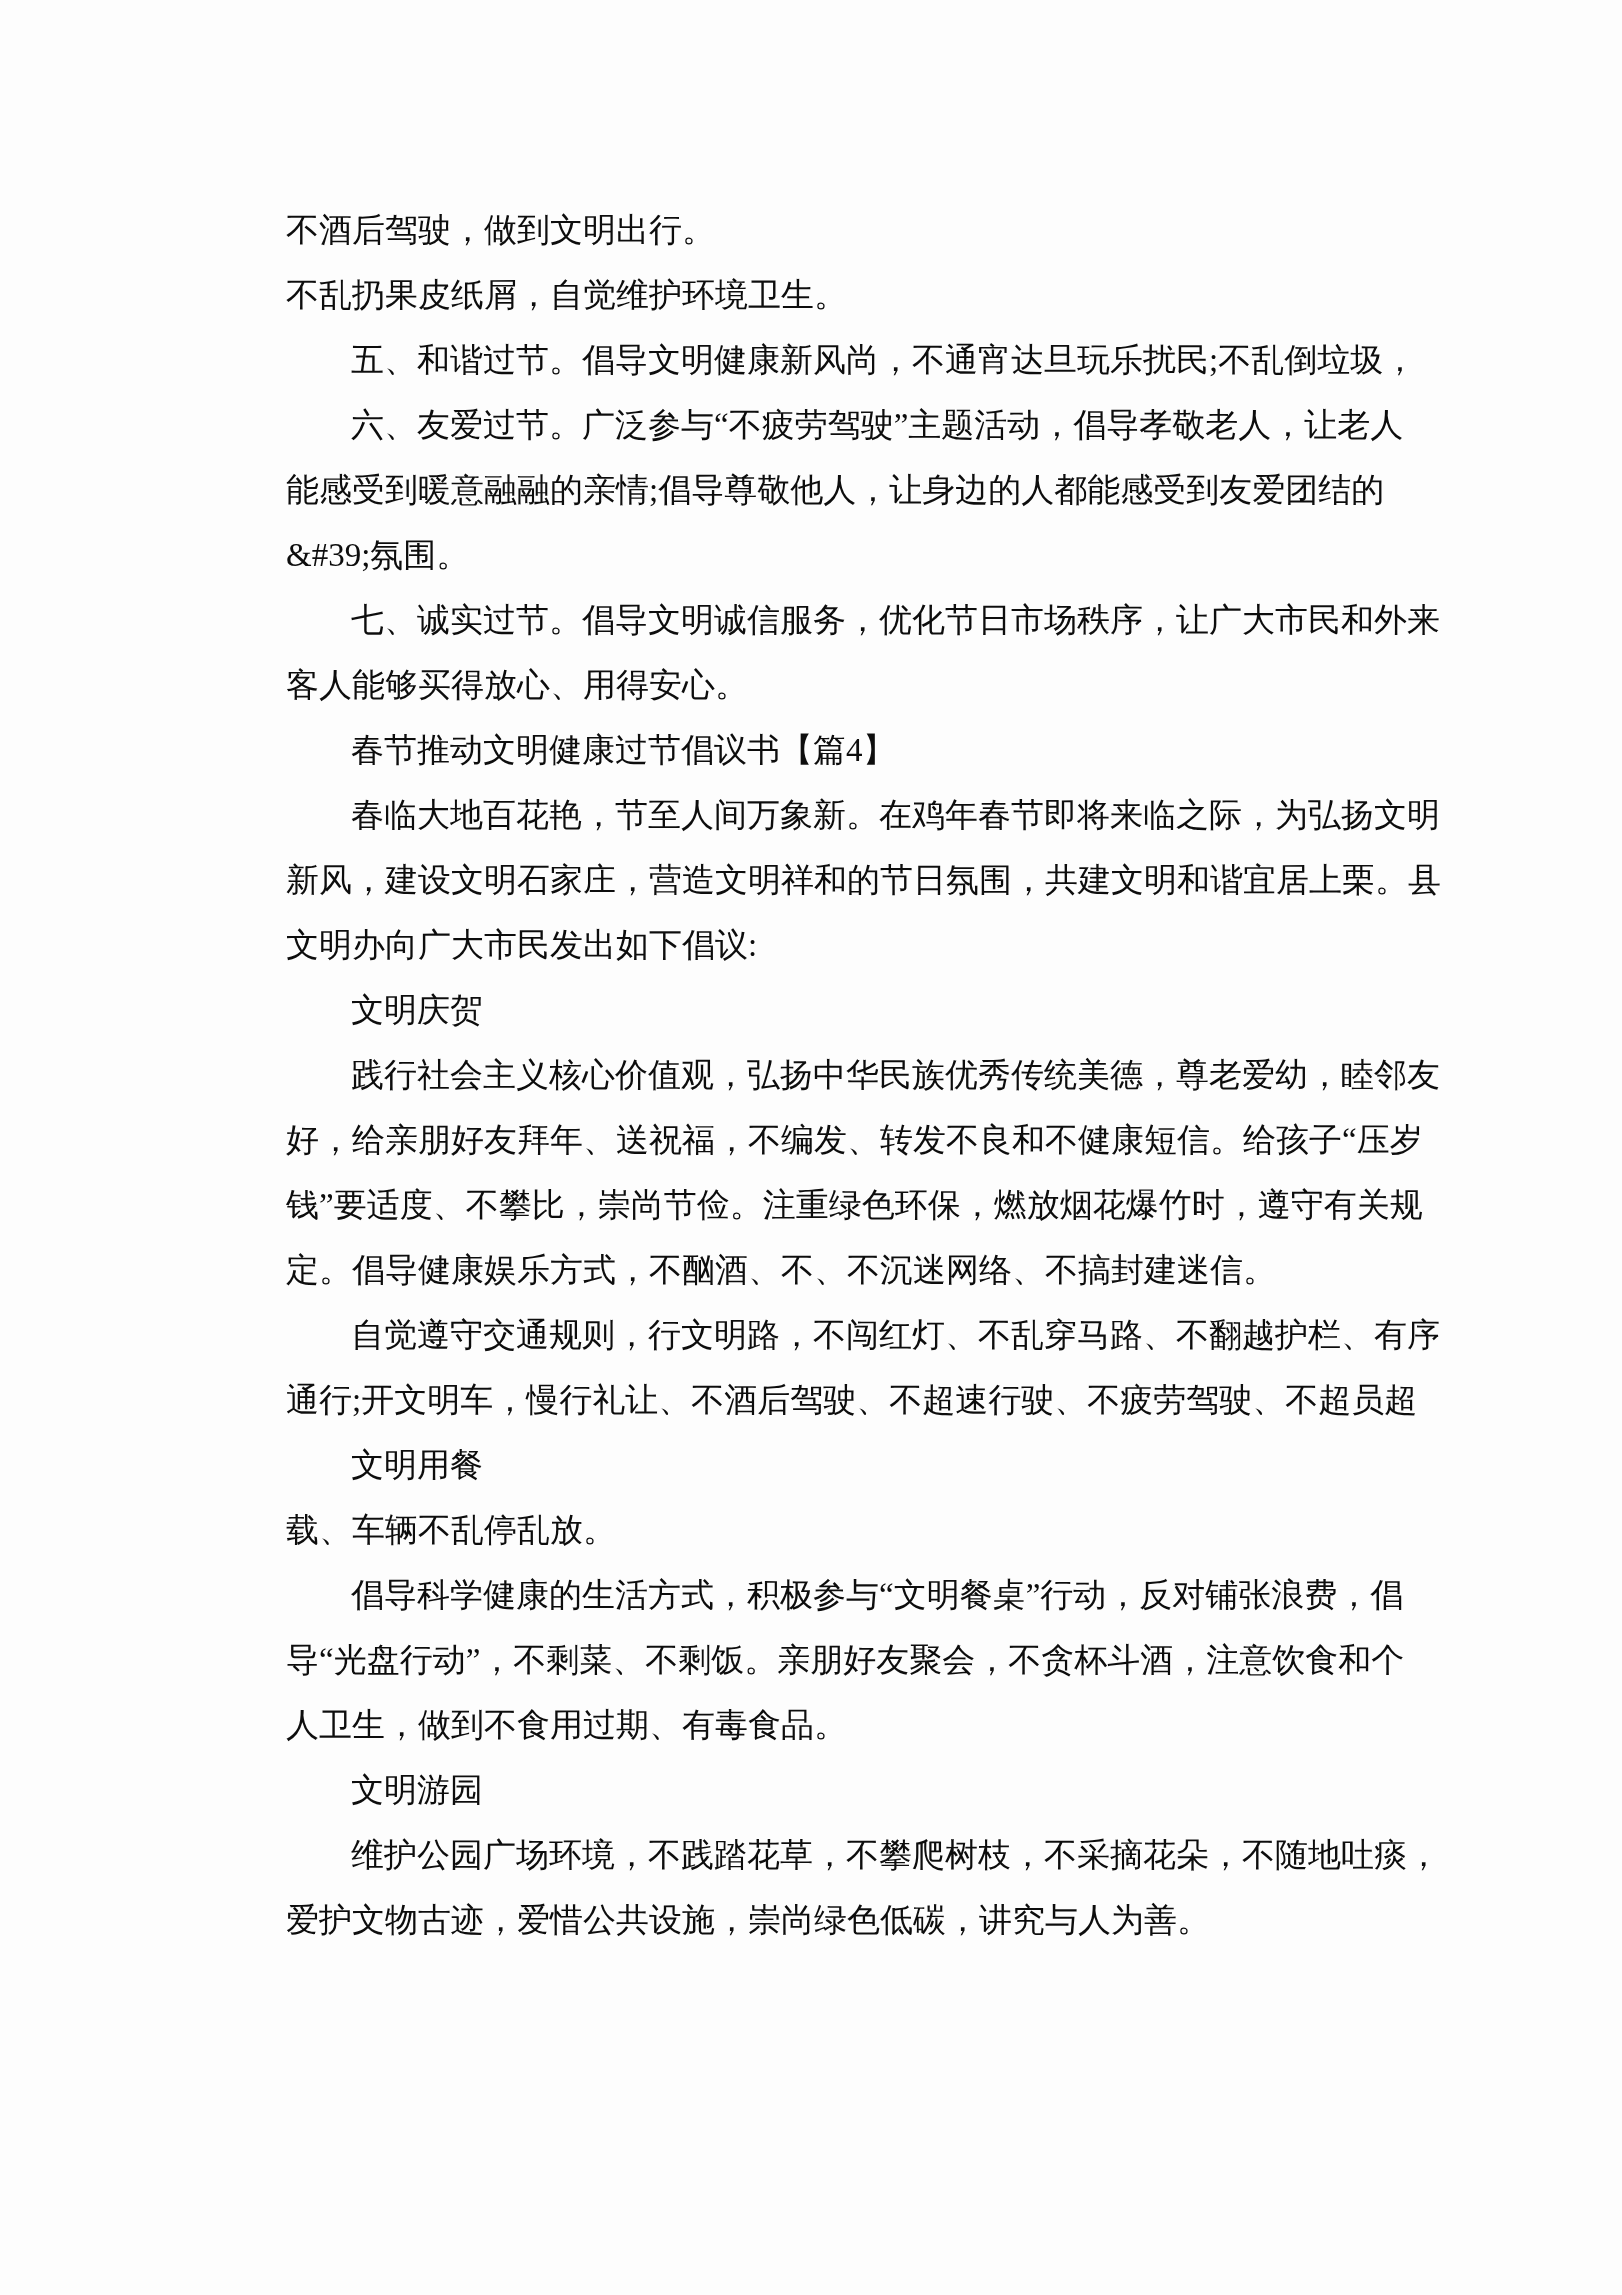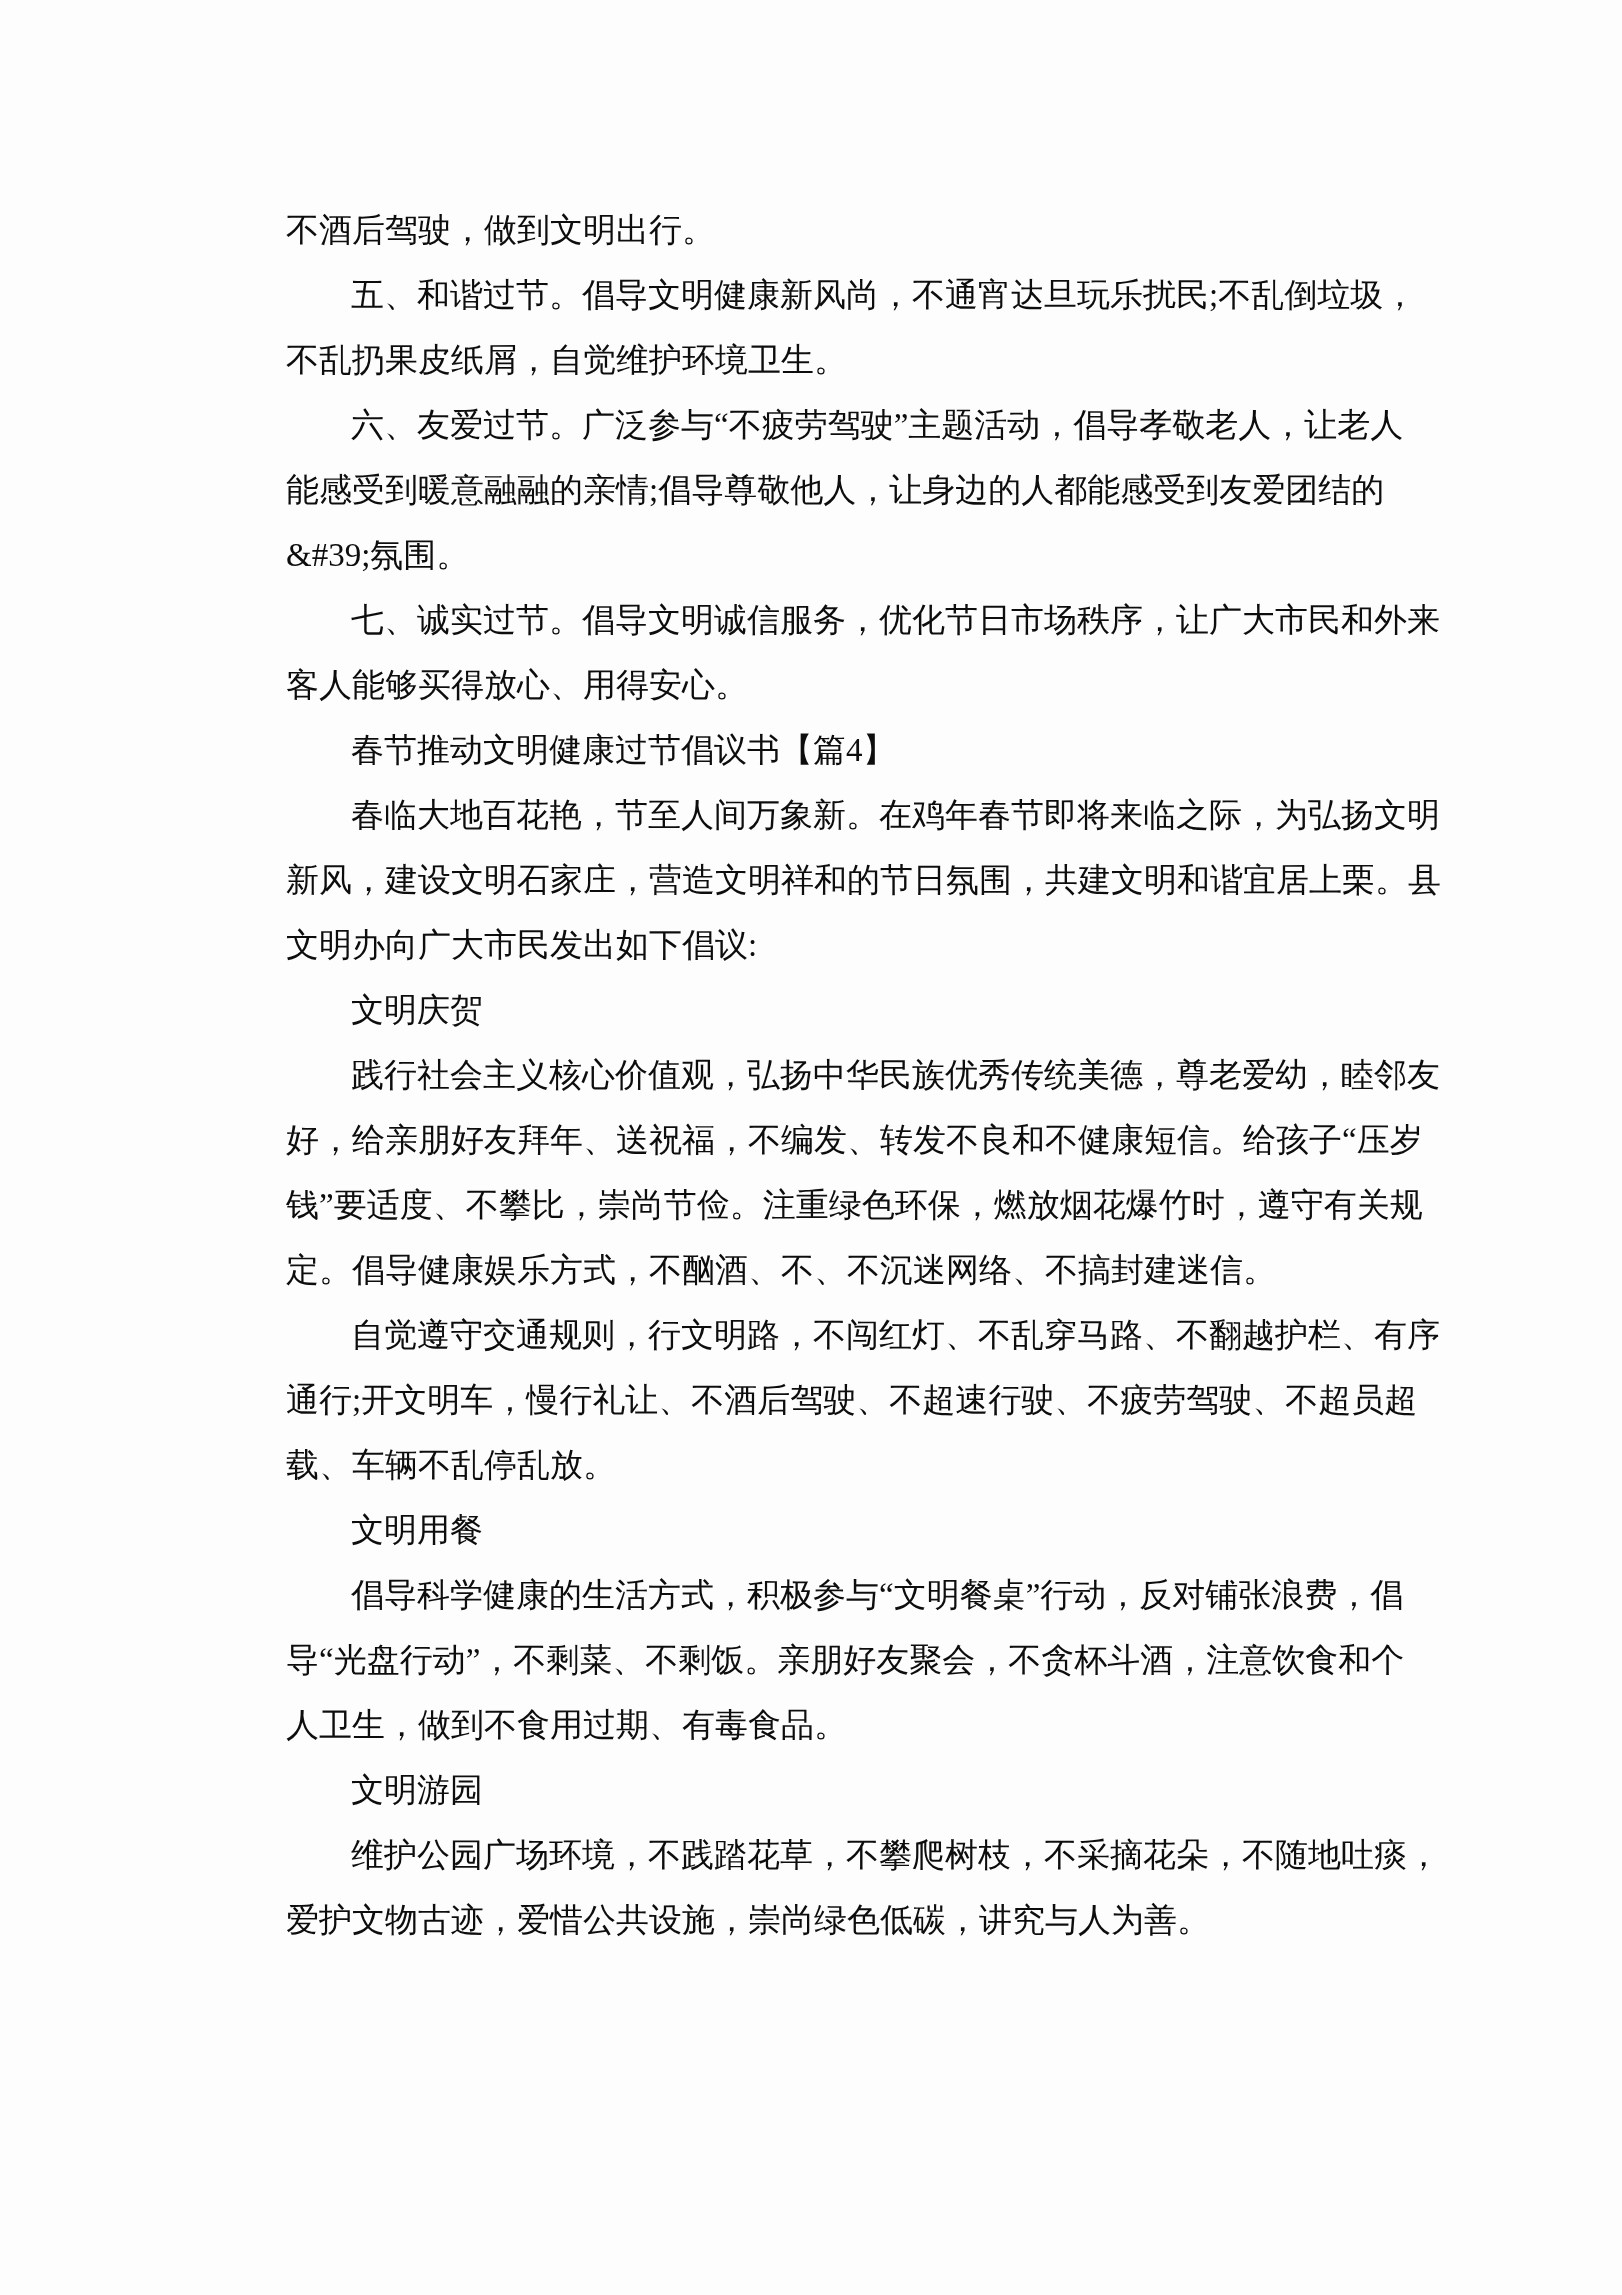--- a/index.html
+++ b/index.html
@@ -46,40 +46,40 @@
   .line.indent {
     padding-left: 65px;
   }
 </style>
 </head>
 <body style="background: rgb(253, 253, 253);">
 
 <div class="page">
   <div class="doc-body" style="color: rgb(13, 13, 13);">
       <div class="line">不酒后驾驶，做到文明出行。</div>
+      <div class="line">不乱扔果皮纸屑，自觉维护环境卫生。</div>
       <div class="line just indent">五、和谐过节。倡导文明健康新风尚，不通宵达旦玩乐扰民;不乱倒垃圾，</div>
-      <div class="line">不乱扔果皮纸屑，自觉维护环境卫生。</div>
       <div class="line just indent">六、友爱过节。广泛参与“不疲劳驾驶”主题活动，倡导孝敬老人，让老人</div>
       <div class="line just">能感受到暖意融融的亲情;倡导尊敬他人，让身边的人都能感受到友爱团结的</div>
       <div class="line">&amp;#39;氛围。</div>
       <div class="line just indent">七、诚实过节。倡导文明诚信服务，优化节日市场秩序，让广大市民和外来</div>
       <div class="line">客人能够买得放心、用得安心。</div>
       <div class="line indent">春节推动文明健康过节倡议书【篇4】</div>
       <div class="line just indent">春临大地百花艳，节至人间万象新。在鸡年春节即将来临之际，为弘扬文明</div>
       <div class="line just">新风，建设文明石家庄，营造文明祥和的节日氛围，共建文明和谐宜居上栗。县</div>
       <div class="line">文明办向广大市民发出如下倡议:</div>
       <div class="line indent">文明庆贺</div>
       <div class="line just indent">践行社会主义核心价值观，弘扬中华民族优秀传统美德，尊老爱幼，睦邻友</div>
       <div class="line just">好，给亲朋好友拜年、送祝福，不编发、转发不良和不健康短信。给孩子“压岁</div>
       <div class="line just">钱”要适度、不攀比，崇尚节俭。注重绿色环保，燃放烟花爆竹时，遵守有关规</div>
       <div class="line">定。倡导健康娱乐方式，不酗酒、不、不沉迷网络、不搞封建迷信。</div>
       <div class="line just indent">自觉遵守交通规则，行文明路，不闯红灯、不乱穿马路、不翻越护栏、有序</div>
       <div class="line just">通行;开文明车，慢行礼让、不酒后驾驶、不超速行驶、不疲劳驾驶、不超员超</div>
+      <div class="line indent">文明用餐</div>
       <div class="line">载、车辆不乱停乱放。</div>
-      <div class="line indent">文明用餐</div>
       <div class="line just indent">倡导科学健康的生活方式，积极参与“文明餐桌”行动，反对铺张浪费，倡</div>
       <div class="line just">导“光盘行动”，不剩菜、不剩饭。亲朋好友聚会，不贪杯斗酒，注意饮食和个</div>
       <div class="line">人卫生，做到不食用过期、有毒食品。</div>
       <div class="line indent">文明游园</div>
       <div class="line just indent">维护公园广场环境，不践踏花草，不攀爬树枝，不采摘花朵，不随地吐痰，</div>
       <div class="line">爱护文物古迹，爱惜公共设施，崇尚绿色低碳，讲究与人为善。</div>
     </div>
 </div>
 
 

